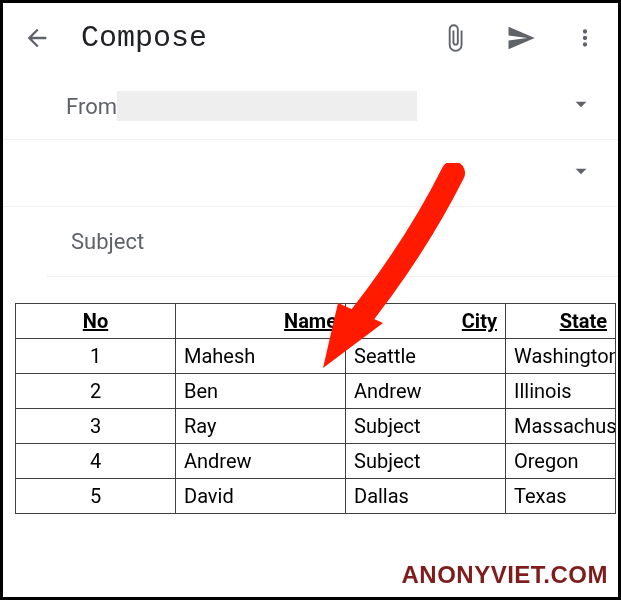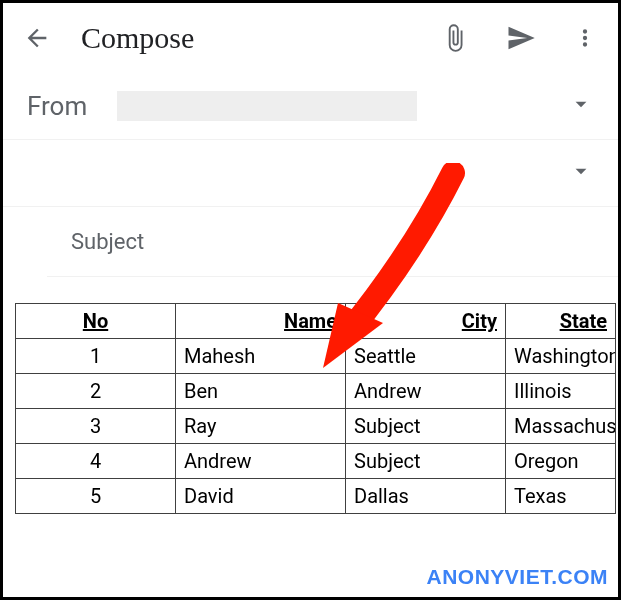--- a/index.html
+++ b/index.html
@@ -22,38 +22,39 @@
       width: 28px;
       height: 28px;
       cursor: pointer;
     }
     .title {
       font-size: 30px;
       font-weight: 400;
       color: #202124;
       margin-left: 30px;
       flex: 1;
-      font-family: Liberation Serif, serif;
+      font-family: Liberation Mono, monospace;
     }
     .header-actions {
       display: flex;
       align-items: center;
       gap: 36px;
     }
     .icon-btn { cursor: pointer; display: flex; align-items: center; }
     .field-row {
       display: flex;
       align-items: center;
       padding: 18px 24px;
       border-bottom: 1px solid #f1f1f1;
     }
     .field-label {
-      font-size: 26px;
+      font-size: 22px;
       color: #5f6368;
       width: 90px;
+      text-align: right;
     }
     .field-value {
       flex: 1;
     }
     .from-placeholder {
       background: #eeeeee;
       height: 30px;
       width: 300px;
     }
     .chevron {
@@ -102,23 +103,23 @@
       top: 160px;
       left: 300px;
       width: 180px;
       height: 220px;
       pointer-events: none;
     }
     .watermark {
       position: absolute;
       bottom: 8px;
       right: 10px;
-      font-size: 21px;
+      font-size: 24px;
       font-weight: 700;
-      color: #3b82f6;
+      color: #7f1d1d;
       font-family: Arial, sans-serif;
       letter-spacing: 0.5px;
     }
   </style>
 </head>
 <body>
 
 <div class="header">
   <span class="back-icon icon-btn">
     <svg width="28" height="28" viewBox="0 0 24 24">

